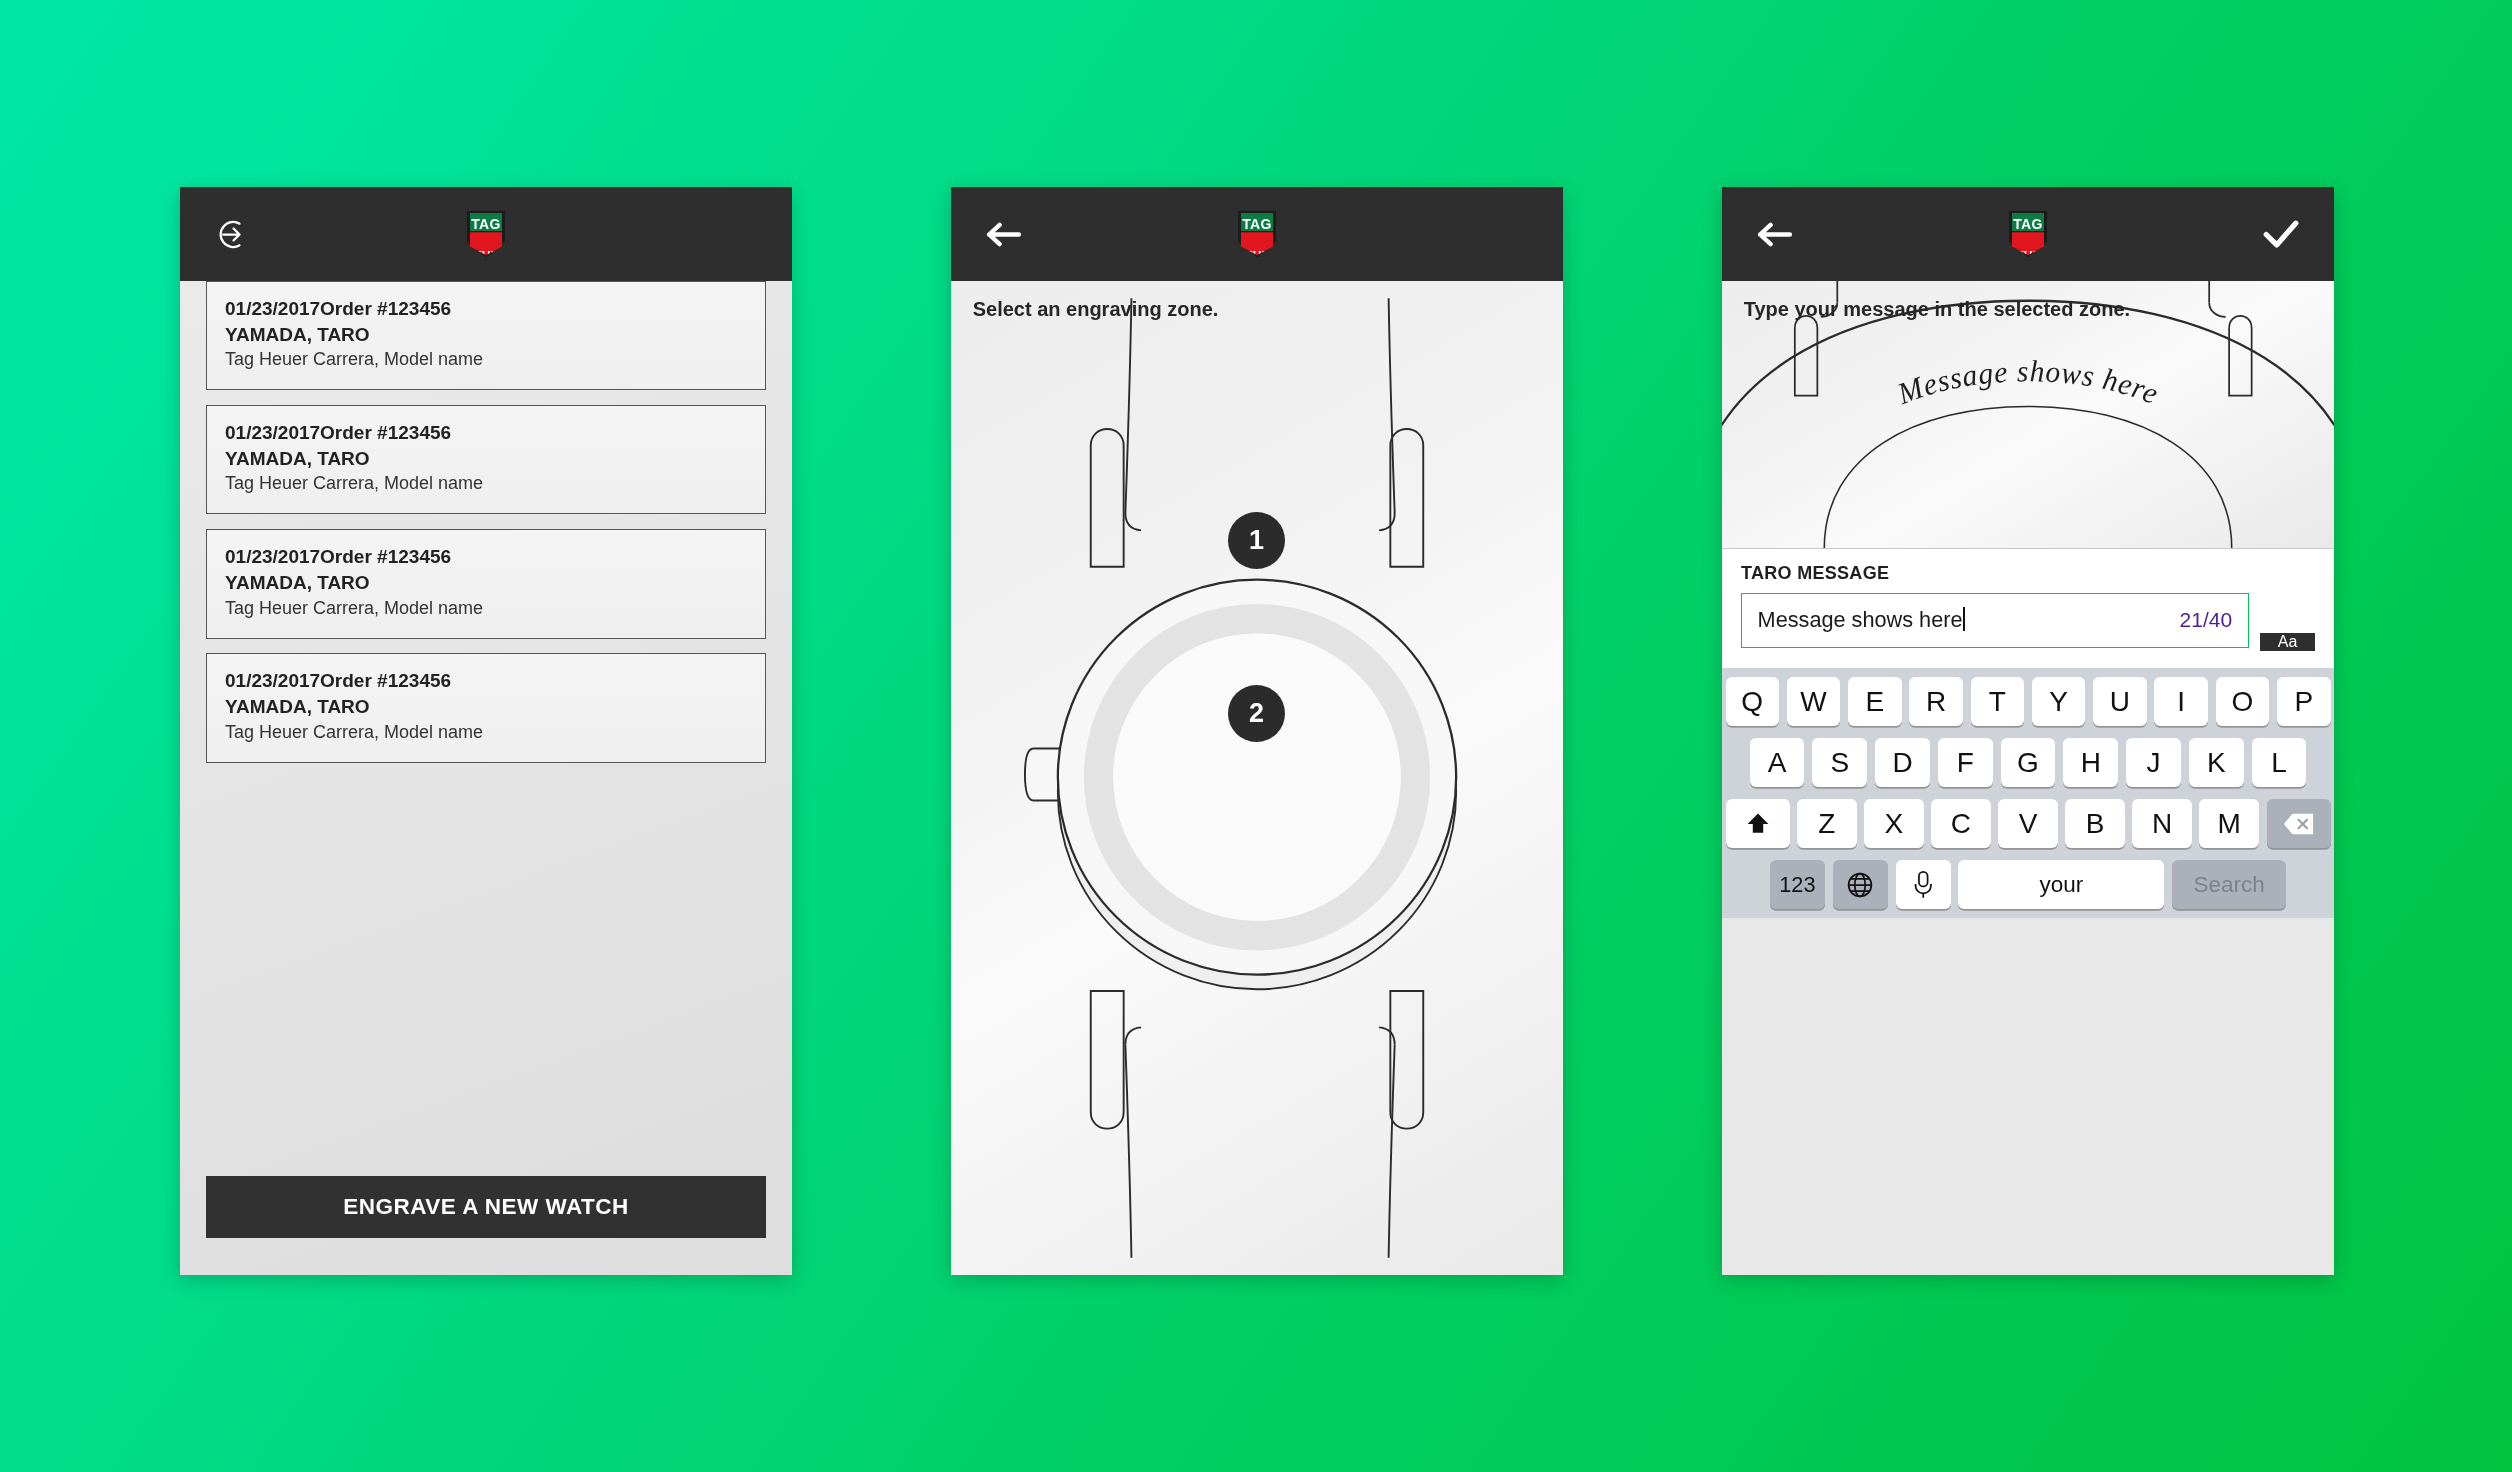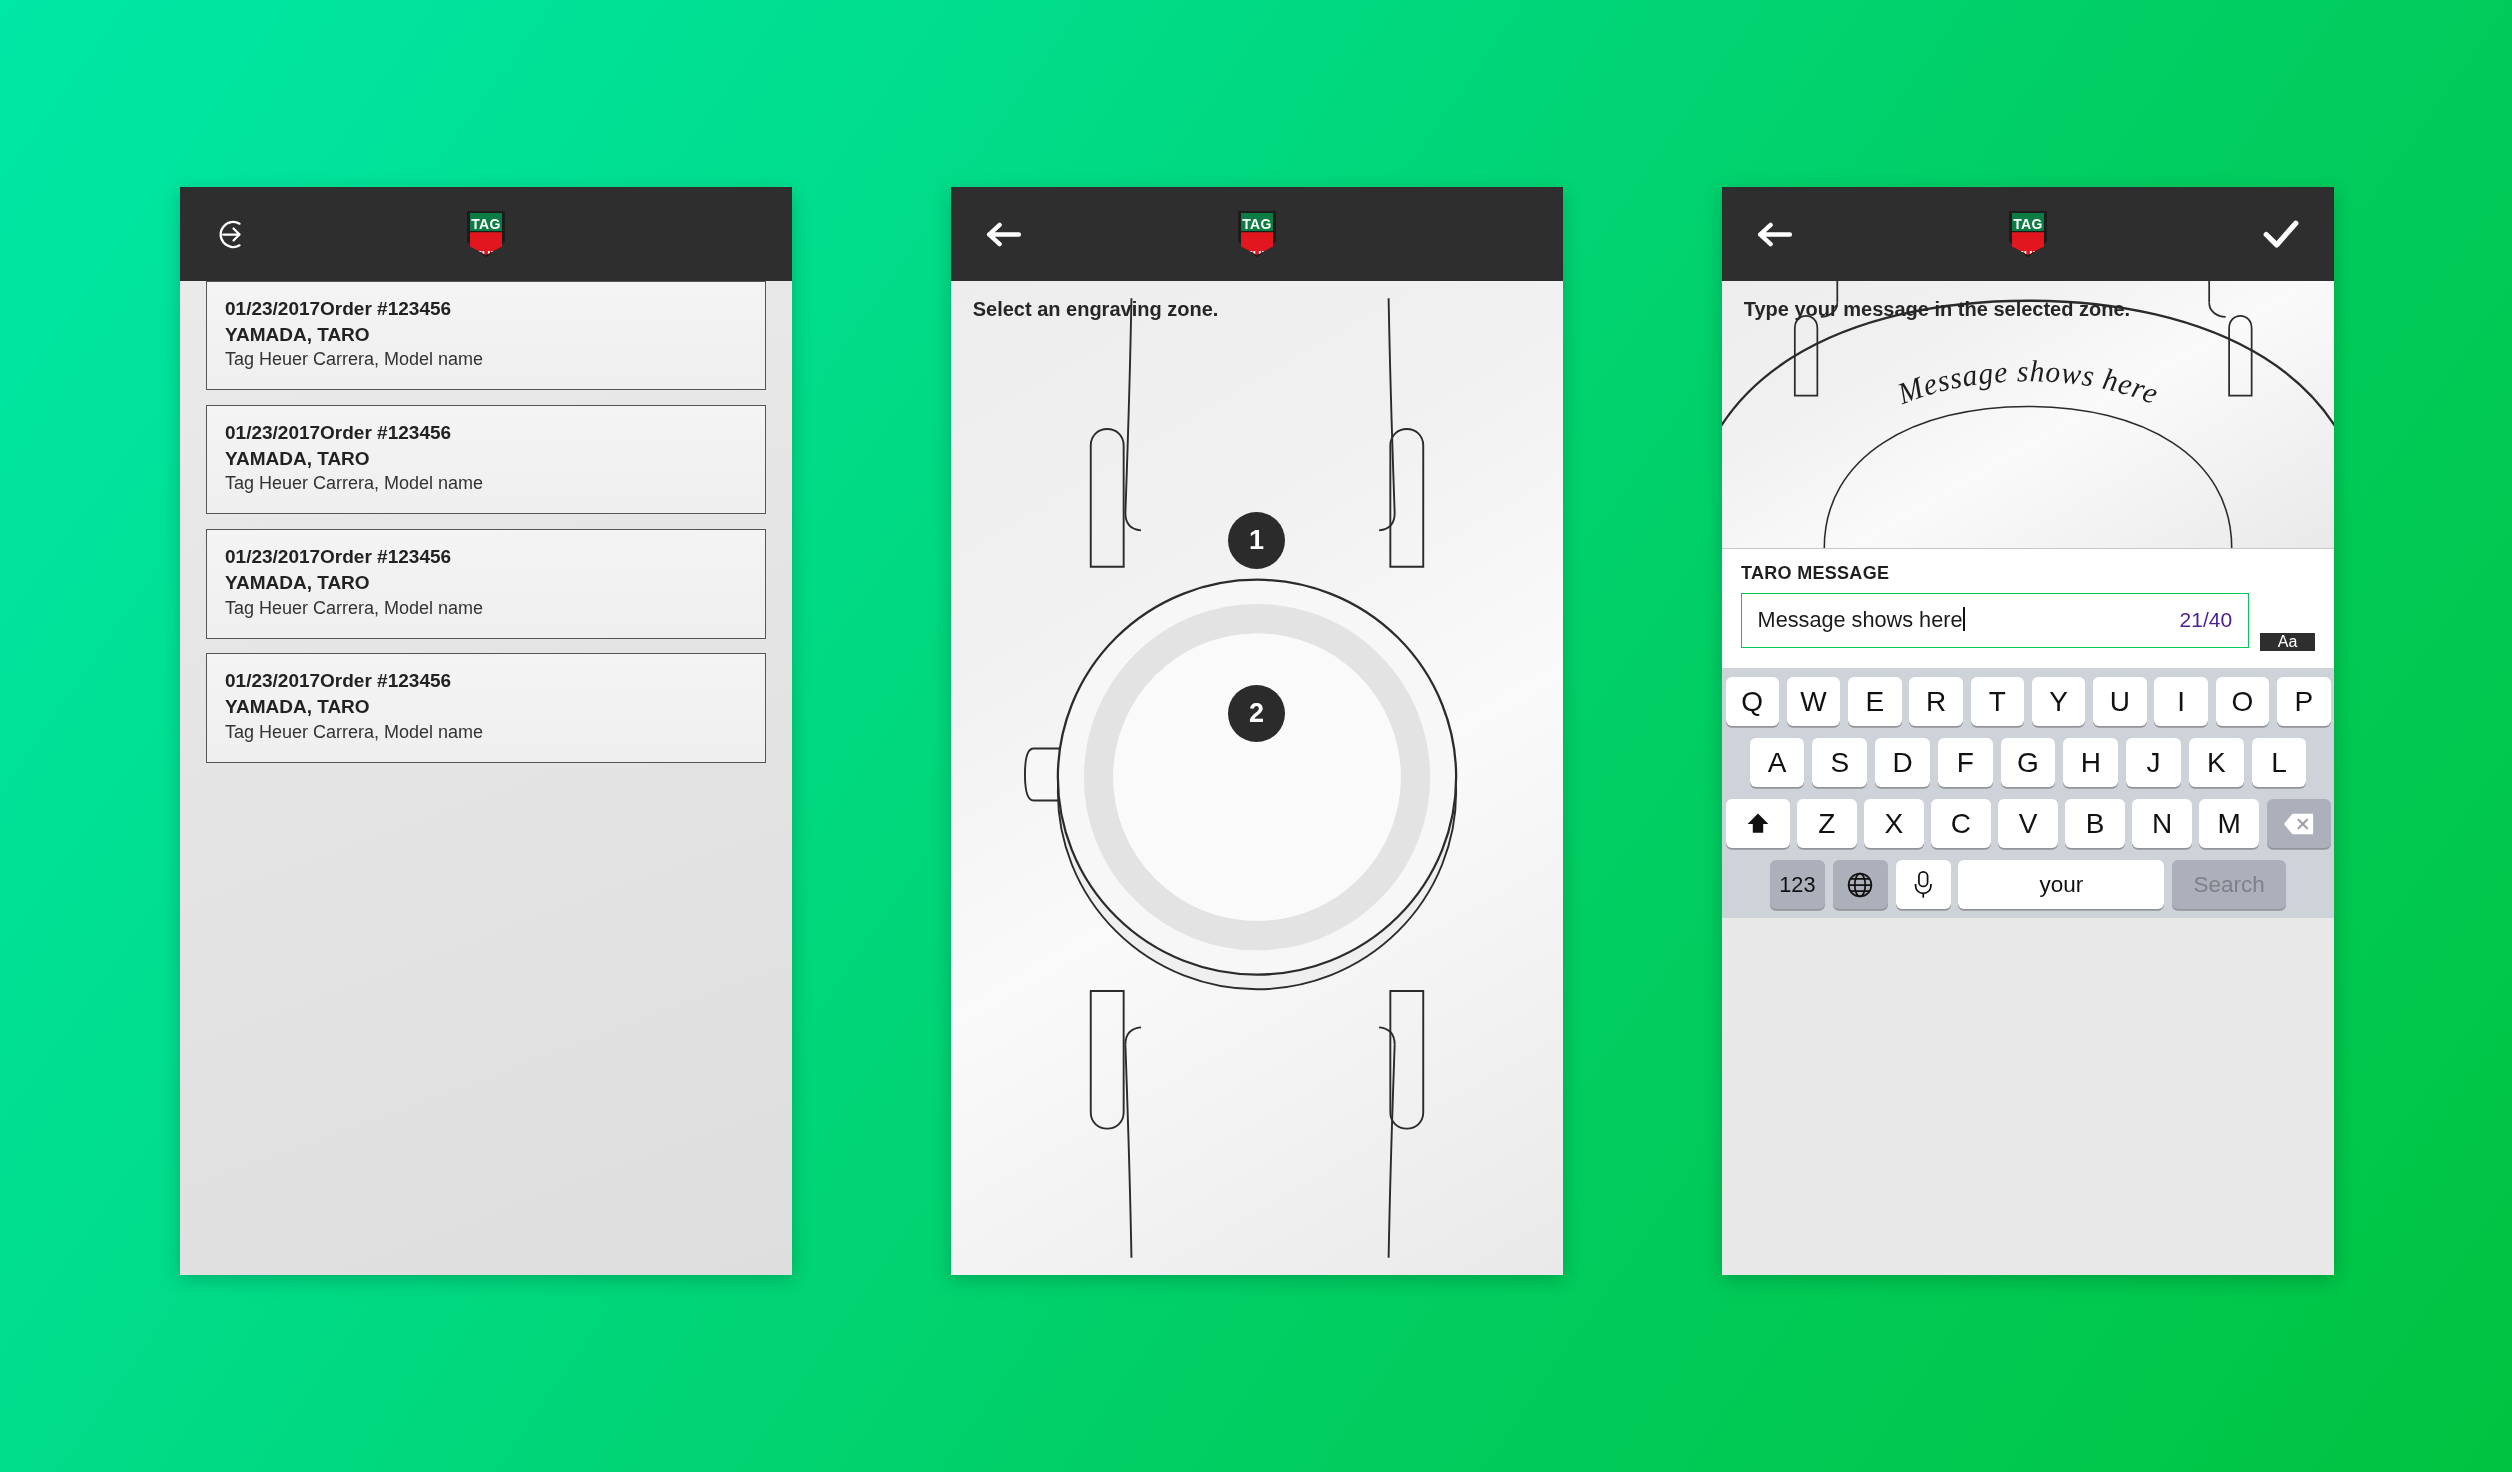--- a/index.html
+++ b/index.html
@@ -323,20 +323,21 @@
       <div class="order-card">
         <div class="oc-row1">
           <span class="oc-date">01/23/2017</span>
           <span class="oc-order">Order #123456</span>
         </div>
         <div class="oc-name">YAMADA, TARO</div>
         <div class="oc-model">Tag Heuer Carrera, Model name</div>
       </div>
     </div>
 
+    <button class="cta-button">ENGRAVE A NEW WATCH</button>
   </div>
 </div>
 
 <div class="screen" id="screen-2">
 
   <div class="navbar">
     <div class="nav-left">
       <svg width="42" height="35" viewBox="0 0 48 40">
         <path d="M19 9 L7 20 L19 31 M7 20 L41 20" stroke="#fff" stroke-width="5" fill="none" stroke-linecap="round" stroke-linejoin="round"></path>
       </svg>

